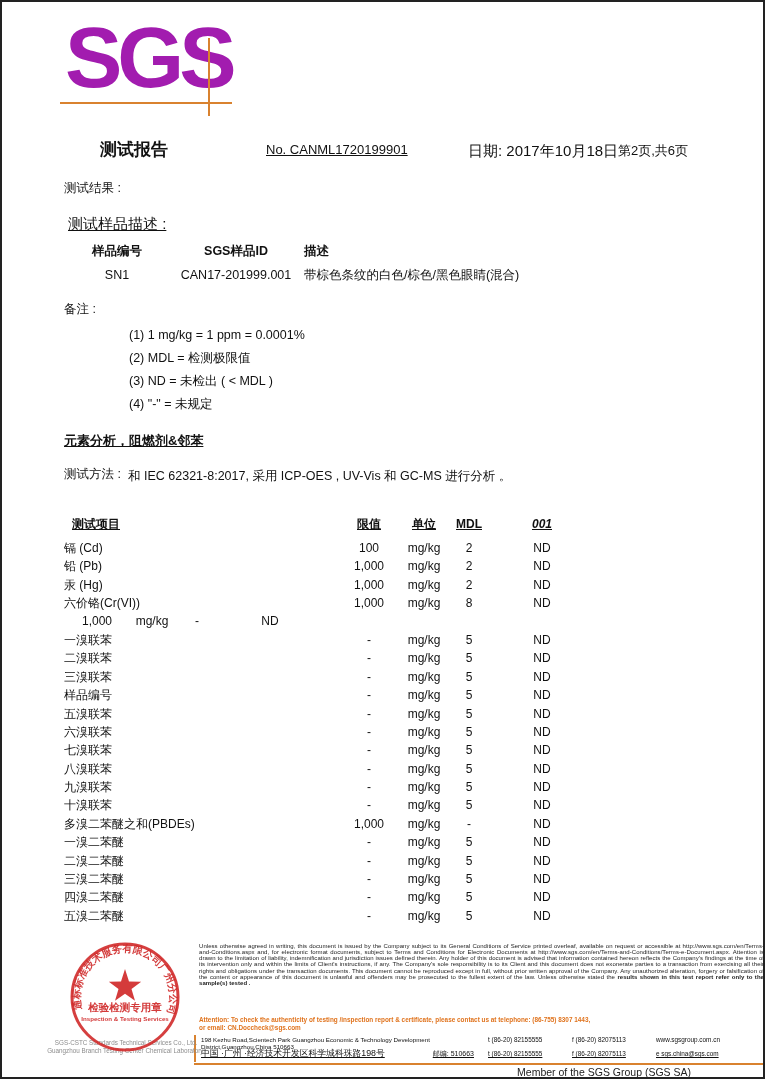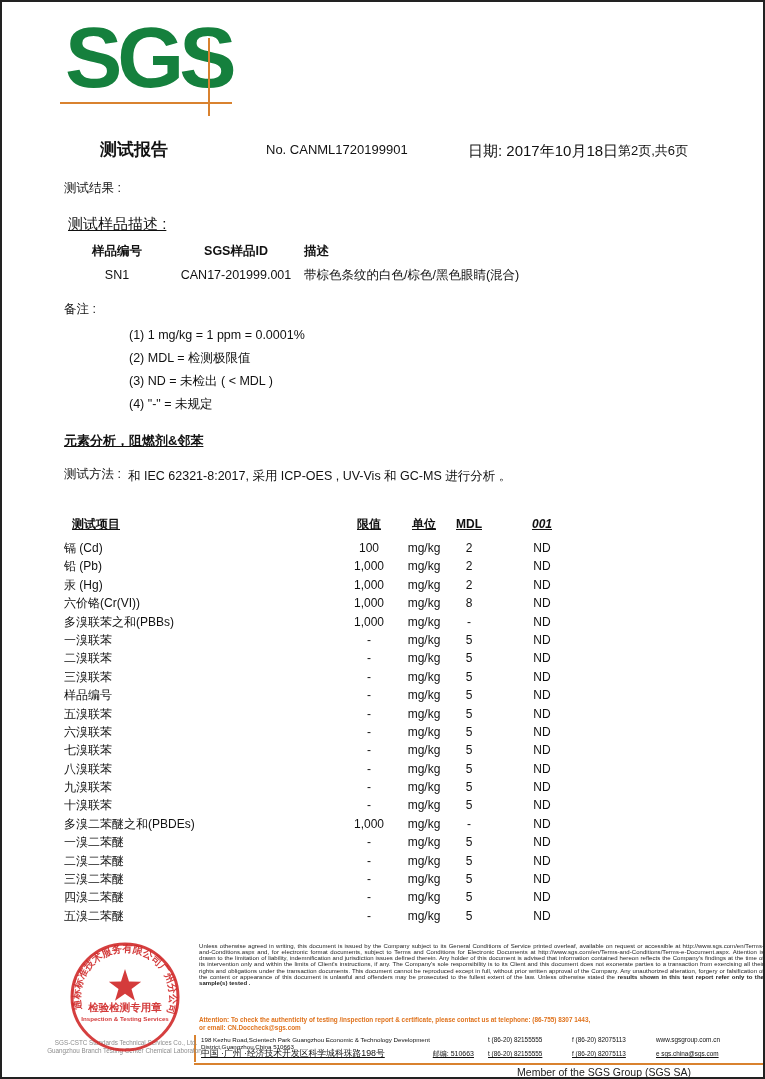--- a/index.html
+++ b/index.html
@@ -11,27 +11,27 @@
     box-sizing:border-box;
     font-family:"Liberation Sans","DejaVu Sans",sans-serif;
     color:#111;
     overflow:hidden;
   }
   
   .logo{position:absolute;left:53px;top:26px;width:190px;height:90px;}
   .logo-text{
     position:absolute;left:10px;top:-14px;
     font-size:86px;font-weight:bold;letter-spacing:-5px;
-    color:#15803d;line-height:86px;
+    color:#a21caf;line-height:86px;
   }
   .logo-hline{position:absolute;left:5px;top:74px;width:172px;height:2px;background:#d9822f;}
   .logo-vline{position:absolute;left:153px;top:10px;width:2px;height:78px;background:#d9822f;}
   
   .report-title{position:absolute;left:62px;top:136px;font-size:17px;font-weight:bold;margin-left:36px;}
-  .report-no{position:absolute;left:264px;top:140px;font-size:13px;}
+  .report-no{position:absolute;left:264px;top:140px;font-size:13px;text-decoration:underline;}
   .report-date{position:absolute;left:466px;top:140px;font-size:15px;}
   .report-pageno{position:absolute;left:616px;top:140px;font-size:13px;}
   
   .results-label{position:absolute;left:62px;top:178px;font-size:12.5px;}
   .sample-title{position:absolute;left:66px;top:213px;font-size:15px;text-decoration:underline;}
   .sample-table{position:absolute;left:62px;top:241px;width:680px;font-size:12.5px;}
   .st-row{display:flex;align-items:baseline;}
   .st-hrow{font-weight:bold;}
   .st-drow{margin-top:7px;}
   .st-c1{width:106px;text-align:center;}
@@ -167,21 +167,20 @@
 
     <div class="rt-row">
       <span class="c-item">六价铬(Cr(VI))</span>
       <span class="c-limit">1,000</span>
       <span class="c-unit">mg/kg</span>
       <span class="c-mdl">8</span>
       <span class="c-sample">ND</span>
     </div>
 
     <div class="rt-row">
-      <span class="c-item">多溴联苯之和(PBBs)</span>
       <span class="c-limit">1,000</span>
       <span class="c-unit">mg/kg</span>
       <span class="c-mdl">-</span>
       <span class="c-sample">ND</span>
     </div>
 
     <div class="rt-row">
       <span class="c-item">一溴联苯</span>
       <span class="c-limit">-</span>
       <span class="c-unit">mg/kg</span>

